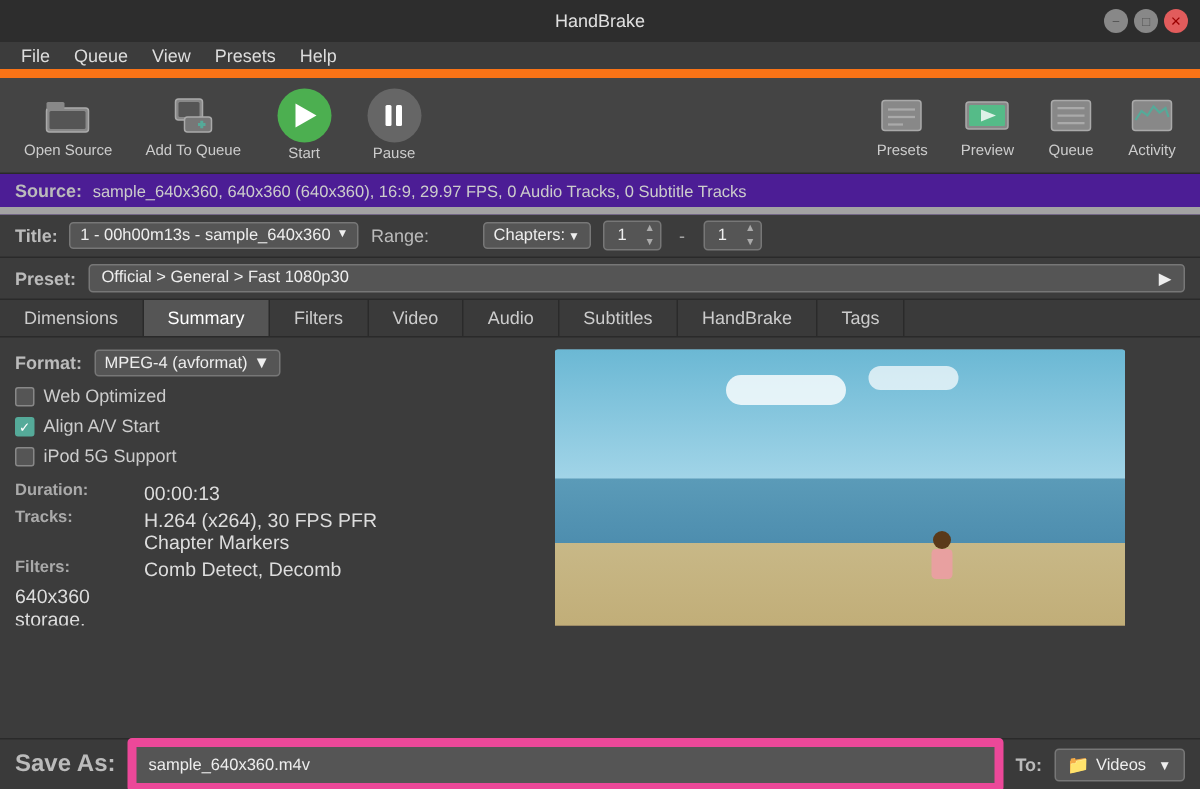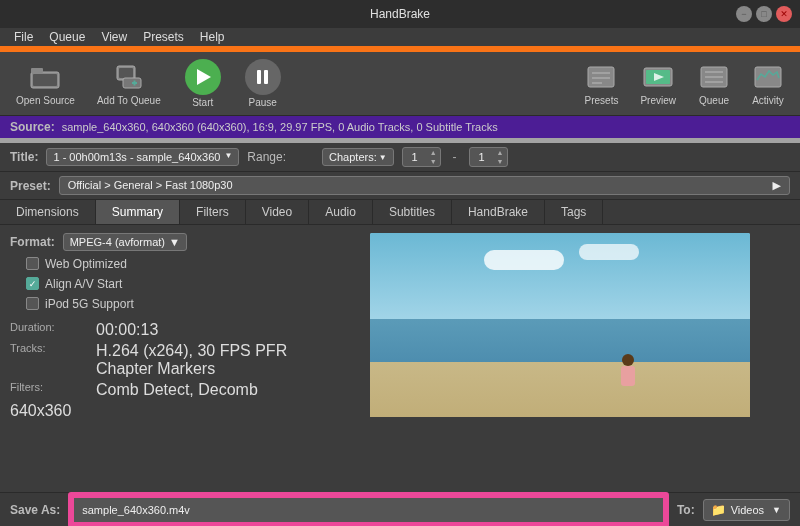--- a/index.html
+++ b/index.html
@@ -193,41 +193,41 @@
       display: flex; align-items: center; gap: 8px;
     }
     .format-label { color: #bbb; font-weight: bold; }
     .format-select {
       display: flex; align-items: flex-end;
       background: #555; border: 1px solid #777;
       border-radius: 3px; padding: 2px 6px;
       cursor: pointer; gap: 4px; font-size: 11px; color: #eee;
     }
     .checkbox-row {
-      display: flex; align-items: flex-start; gap: 6px;
-      margin-left: 16px;
+      display: flex; align-items: flex-end; gap: 6px;
+      margin-left: 0;
     }
     .cb {
       width: 13px; height: 13px;
       border: 1px solid #888;
       background: #555;
       border-radius: 2px;
       display: flex; align-items: center; justify-content: center;
     }
     .cb.checked { background: #5a9; border-color: #5a9; }
     .cb.checked::after { content: '✓'; font-size: 9px; color: #fff; }
     .cb-label { font-size: 12px; color: #ccc; }
     .info-grid {
       display: grid;
       grid-template-columns: 80px 1fr;
       gap: 3px 6px;
       margin-top: 4px;
     }
-    .info-key { color: #aaa; font-weight: normal; font-size: 11px; }
-    .info-val { color: #ddd; font-size: 16px; }
+    .info-key { color: #aaa; font-weight: bold; font-size: 11px; }
+    .info-val { color: #ddd; font-size: 13px; }
     
     #preview {
       flex: 1;
       display: flex;
       align-items: flex-start;
       justify-content: center;
     }
     #preview-img {
       width: 380px;
       height: 215px;
@@ -269,21 +269,21 @@
       position: absolute;
       bottom: 0; left: 0; right: 0;
       height: 34px;
       background: #3a3a3a;
       border-top: 1px solid #2a2a2a;
       display: flex;
       align-items: center;
       padding: 0 10px;
       gap: 8px;
     }
-    .save-label { color: #bbb; font-weight: bold; font-size: 12px; }
+    .save-label { color: #bbb; font-weight: bold; font-size: 16px; }
     .save-input {
       flex: 1;
       background: #555; border: 6px solid #ec4899; border-radius: 3px;
       padding: 6px 8px; color: #eee; font-size: 11px;
     }
     .to-label { color: #bbb; font-weight: bold; font-size: 12px; }
     .folder-btn {
       display: flex; align-items: center; gap: 4px;
       background: #555; border: 1px solid #777; border-radius: 3px;
       padding: 3px 8px; cursor: pointer; font-size: 11px; color: #eee;

